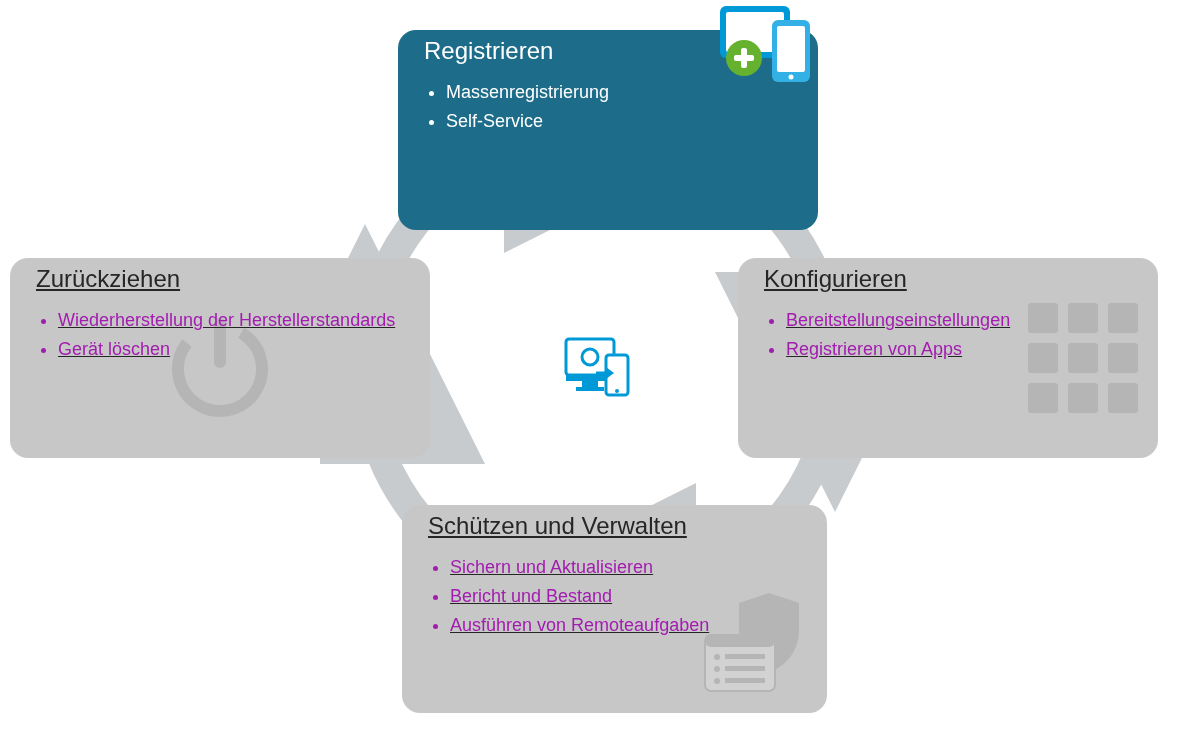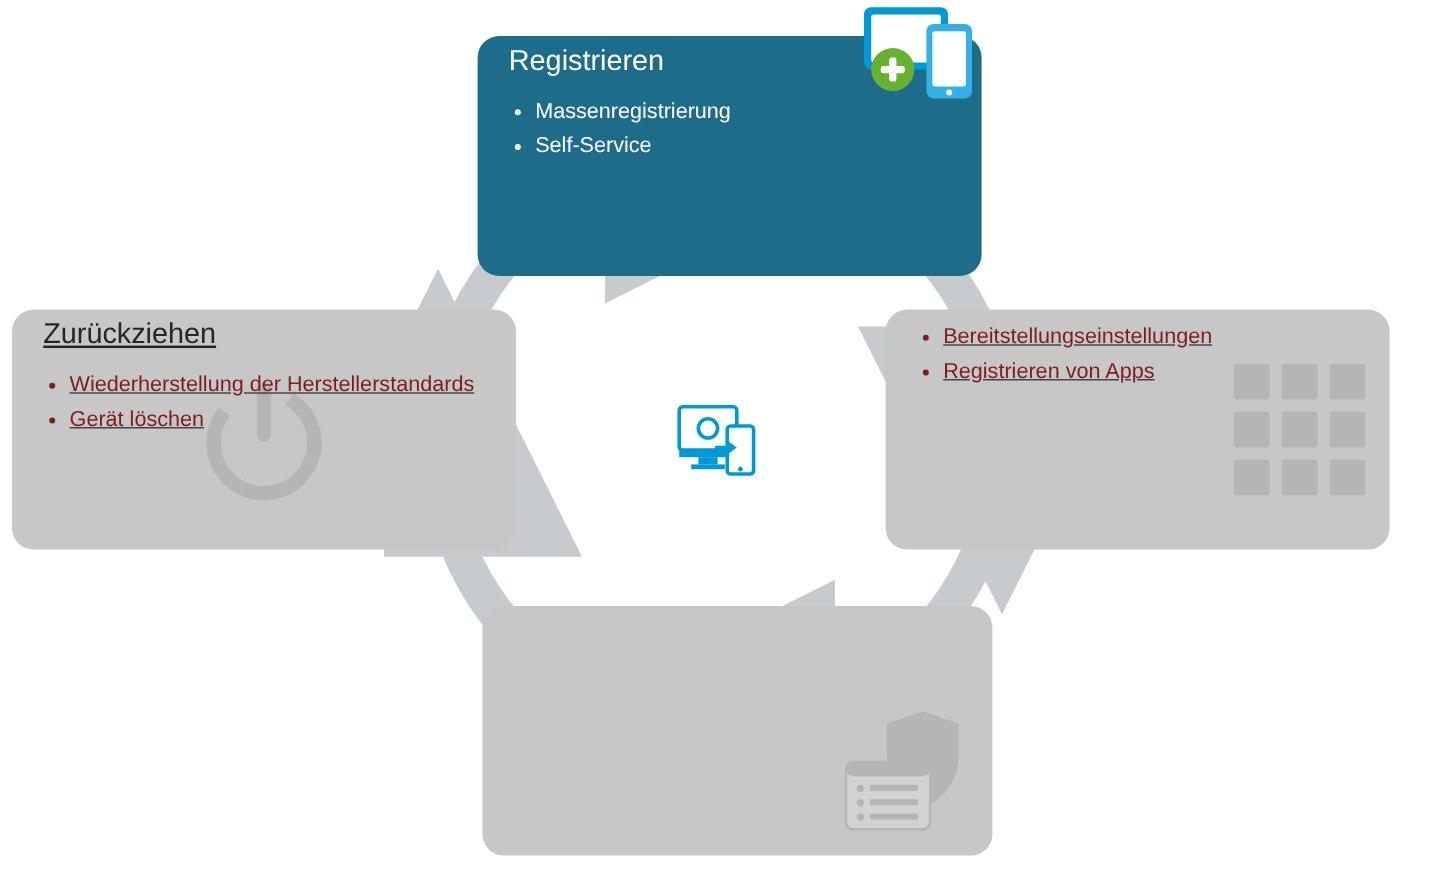--- a/index.html
+++ b/index.html
@@ -43,21 +43,21 @@
     margin: 0 0 14px 0;
     font-weight: 400;
     font-size: 24px;
     line-height: 1.1;
   }
   .card ul {
     margin: 0;
     padding-left: 22px;
     list-style: disc;
   }
-  .card.gray ul { color: #7f1d1d; }
+  .card.gray ul { color: #a21caf; }
   .card.blue ul { color: #ffffff; }
   .card li {
     font-size: 18px;
     line-height: 1.6;
     font-weight: 300;
   }
   .card .bg-icon {
     position: absolute;
     z-index: 0;
     opacity: 0.55;
@@ -149,40 +149,49 @@
         <rect x="80" y="0" width="30" height="30" rx="3"></rect>
         <rect x="0" y="40" width="30" height="30" rx="3"></rect>
         <rect x="40" y="40" width="30" height="30" rx="3"></rect>
         <rect x="80" y="40" width="30" height="30" rx="3"></rect>
         <rect x="0" y="80" width="30" height="30" rx="3"></rect>
         <rect x="40" y="80" width="30" height="30" rx="3"></rect>
         <rect x="80" y="80" width="30" height="30" rx="3"></rect>
       </g>
     </svg>
     <div class="content">
+      <h3>Konfigurieren</h3>
       <ul>
         <li>Bereitstellungseinstellungen</li>
         <li>Registrieren von Apps</li>
       </ul>
     </div>
   </div>
 
   <div class="card gray bottom">
 
     <svg class="bg-icon" style="right:18px; bottom:14px;" width="110" height="110" viewBox="0 0 110 110">
       <path d="M70 4 L100 14 L100 40 C100 62 88 76 70 84 C52 76 40 62 40 40 L40 14 Z" fill="#a8a7a8"></path>
       <rect x="6" y="46" width="70" height="56" rx="6" fill="#dcdcdc" stroke="#a8a7a8" stroke-width="2"></rect>
       <rect x="6" y="46" width="70" height="12" rx="6" fill="#a8a7a8"></rect>
       <circle cx="18" cy="68" r="3" fill="#a8a7a8"></circle>
         <rect x="26" y="65" width="40" height="5" fill="#a8a7a8"></rect>
       <circle cx="18" cy="80" r="3" fill="#a8a7a8"></circle>
         <rect x="26" y="77" width="40" height="5" fill="#a8a7a8"></rect>
       <circle cx="18" cy="92" r="3" fill="#a8a7a8"></circle>
         <rect x="26" y="89" width="40" height="5" fill="#a8a7a8"></rect>
     </svg>
+    <div class="content">
+      <h3>Schützen und Verwalten</h3>
+      <ul>
+        <li>Sichern und Aktualisieren</li>
+        <li>Bericht und Bestand</li>
+        <li>Ausführen von Remoteaufgaben</li>
+      </ul>
+    </div>
   </div>
 
   <div class="card gray left">
 
     <svg class="bg-icon" style="left:50%; top:50%; transform:translate(-50%,-45%);" width="120" height="120" viewBox="0 0 120 120">
       <circle cx="60" cy="65" r="42" fill="none" stroke="#a8a7a8" stroke-width="12" stroke-dasharray="200 60" transform="rotate(-55 60 65)"></circle>
       <rect x="54" y="14" width="12" height="50" rx="6" fill="#a8a7a8"></rect>
     </svg>
     <div class="content">
       <h3>Zurückziehen</h3>

